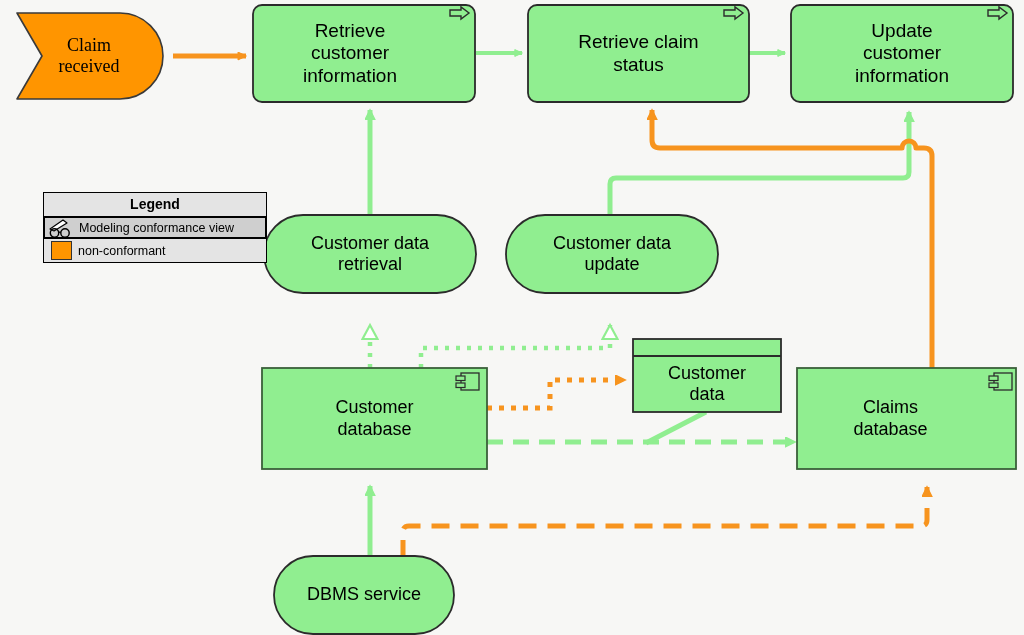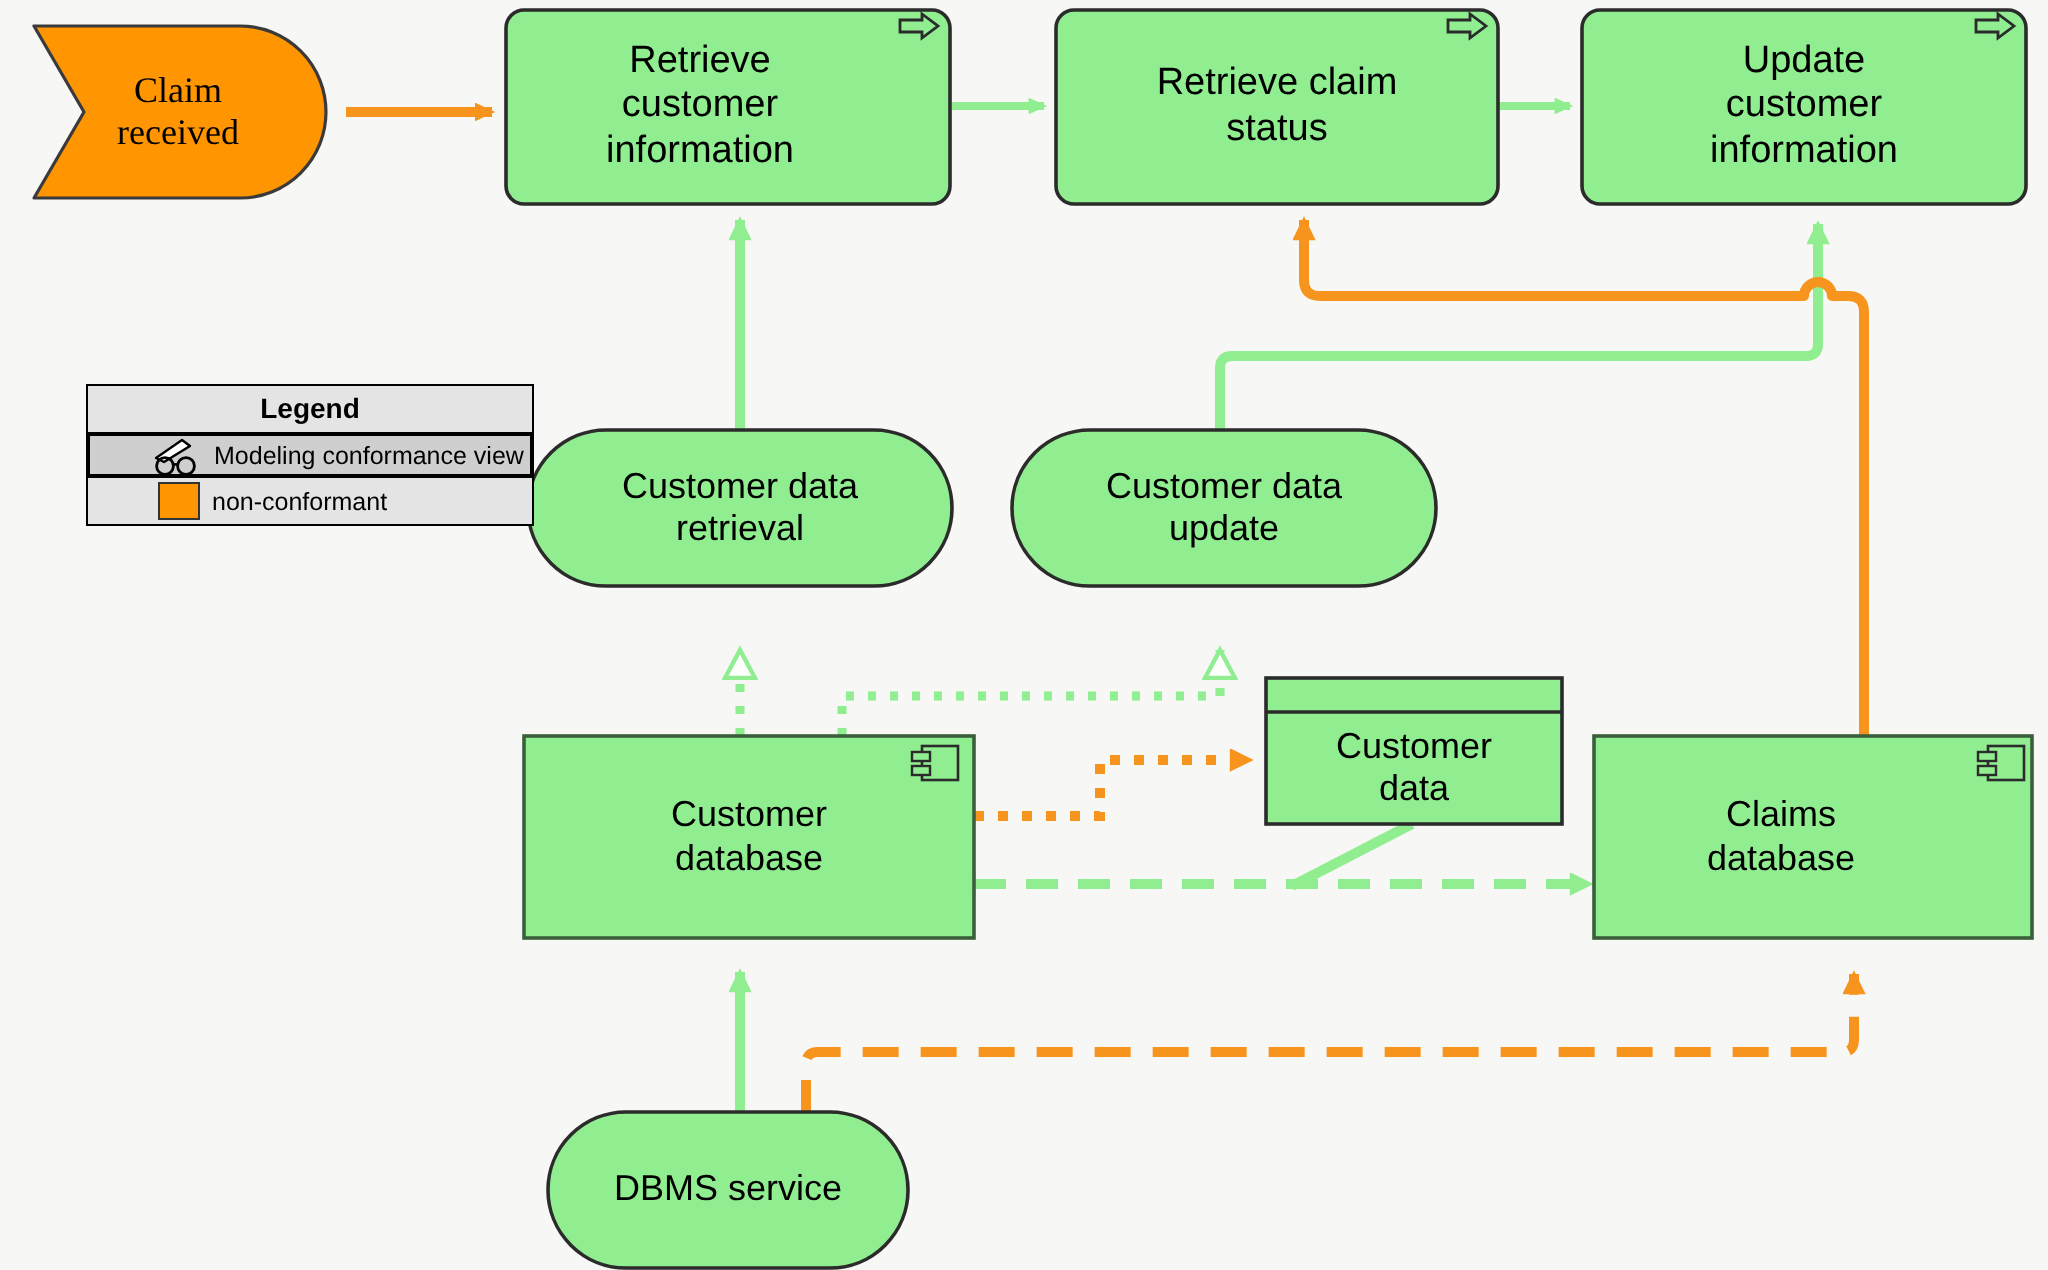--- a/index.html
+++ b/index.html
@@ -27,21 +27,21 @@
     background:#e4e4e4;
     font-size:12px;
     box-sizing:border-box;
     margin-left:40px;
   }
   #legend .lg-title{
     text-align:center;font-weight:bold;font-size:14px;
     padding:3px 0 4px 0;color:#000;
   }
   #legend .lg-row{
-    display:flex;align-items:center;height:23px;box-sizing:border-box;padding-left:28px;
+    display:flex;align-items:center;height:23px;box-sizing:border-box;
   }
   #legend .lg-row.sel{
     border:2px solid #000;background:#cfcfcf;margin:0 -1px;
     width:calc(100% + 2px);
   }
   #legend .lg-swatchcell{
     width:34px;display:flex;align-items:center;justify-content:center;flex:0 0 34px;
   }
   #legend .sw{
     width:21px;height:19px;border:1px solid #333;box-sizing:border-box;

